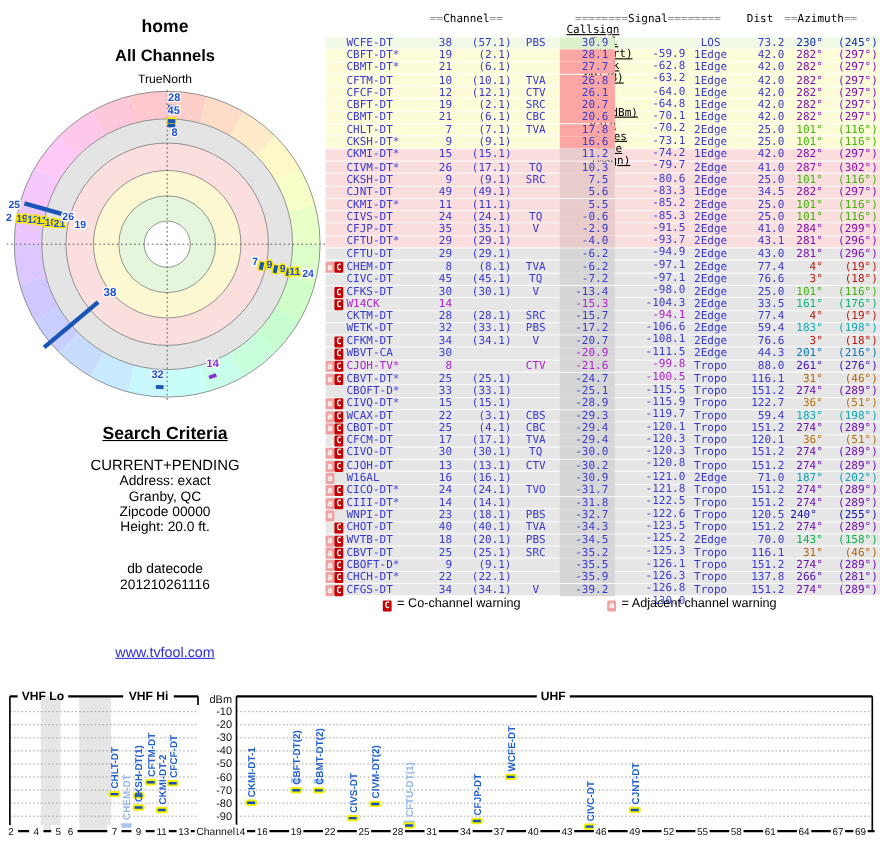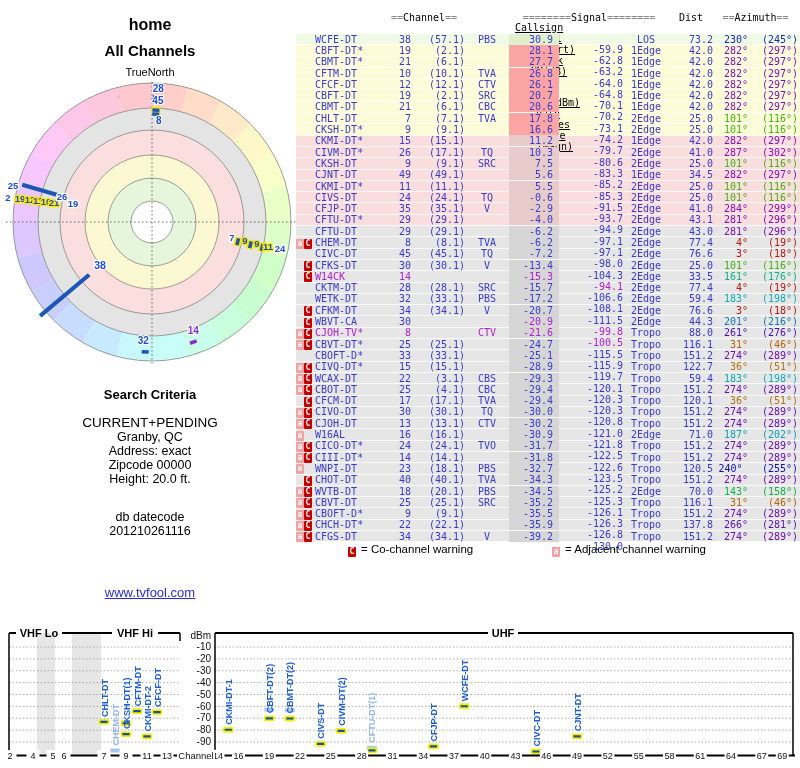--- a/index.html
+++ b/index.html
@@ -6,21 +6,21 @@
   #stage{position:relative;width:800px;height:768px;background:#fff;overflow:hidden;
          font-family:"Liberation Sans",sans-serif;color:#000;}
   
   .ctitle{position:absolute;left:0;width:300px;text-align:center;font-weight:bold;}
   #t-home{top:16px;font-size:16px;}
   #t-all{top:42px;font-size:15px;}
   #t-north{top:66px;font-size:11px;font-weight:normal;}
   #n-label{position:absolute;left:117px;top:91px;font-size:11px;color:#d40000;}
   #radar-svg{position:absolute;left:0;top:0;}
   #search{position:absolute;left:0;top:388px;width:300px;text-align:center;font-size:12.5px;line-height:14px;}
-  #search .hd{font-weight:bold;font-size:13px;margin-bottom:14px;}
+  #search .hd{font-weight:bold;font-size:16px;text-decoration:underline;margin-bottom:14px;}
   #search .mode{font-size:13.5px;}
   #search .gap{height:24px;}
   #link-wrap{position:absolute;left:0;top:585px;width:300px;text-align:center;font-size:13px;}
   #link-wrap a{color:#2d2dd8;}
   
   #tbl{position:absolute;left:296px;top:12px;width:504px;
        font-family:"DejaVu Sans Mono",monospace;font-size:10px;line-height:11px;color:#3a3ad0;}
   .ghrow,.hrow,.trow{display:flex;align-items:center;}
   .ghrow{height:10px;color:#000;}
   .hrow{height:11px;color:#000;flex-direction:column;}
@@ -32,21 +32,21 @@
   .c-vi{width:54px;flex:none;text-align:right;}
   .c-nw{width:44px;flex:none;text-align:center;}
   .c-nm{width:50px;flex:none;text-align:right;padding-right:6px;box-sizing:border-box;}
   .c-pw{width:64px;flex:none;text-align:right;margin-top:20px;}
   .c-pa{width:46px;flex:none;text-align:center;}
   .c-mi{width:44px;flex:none;text-align:right;}
   .c-tr{width:35px;flex:none;text-align:right;}
   .c-mg{width:50px;flex:none;text-align:right;}
   .g-sp1{width:87px;flex:none;} .g-ch{width:82px;flex:none;text-align:center;}
   .g-nw{width:44px;flex:none;} .g-sig{width:160px;flex:none;text-align:center;}
-  .g-mi{width:44px;flex:none;text-align:center;} .g-az{width:85px;flex:none;text-align:center;}
+  .g-mi{width:44px;flex:none;text-align:center;} .g-az{width:85px;flex:none;text-align:left;}
   .eq{color:#8a8a8a;}
   .t-g{background:#f1fae7;} .t-g .c-nm{background:#dff0cd;}
   .t-y{background:#fdfcd9;} .t-y .c-nm{background:#fca5a5;}
   .t-p{background:#fadddd;} .t-p .c-nm{background:#e8cbcb;}
   .t-e{background:#e6e6e6;} .t-e .c-nm{background:#d6d6d6;}
   .bdg{display:inline-block;width:8px;height:10px;font-size:8px;font-weight:bold;color:#fff;
        text-align:center;line-height:10px;border-radius:1px;font-family:"DejaVu Sans Mono",monospace;}
   .bdg-c{background:#c40000;} .bdg-a{background:#f0a2a2;}
   #legend{position:absolute;top:543px;left:296px;width:504px;font-size:11.5px;color:#000;}
   #legend .item{position:absolute;top:0;white-space:nowrap;}
@@ -134,22 +134,22 @@
       <text x="38" y="204" font-size="9.5" font-weight="bold" fill="#1d4fd0" stroke="#ffe800" stroke-width="2.5" paint-order="stroke" text-anchor="middle">11</text>
       <text x="46" y="205" font-size="9.5" font-weight="bold" fill="#1d4fd0" stroke="#ffe800" stroke-width="2.5" paint-order="stroke" text-anchor="middle">10</text>
       <text x="54" y="206" font-size="9.5" font-weight="bold" fill="#1d4fd0" stroke="#ffe800" stroke-width="2.5" paint-order="stroke" text-anchor="middle">21</text>
       <text x="62" y="200" font-size="9.5" font-weight="bold" fill="#1d4fd0" stroke="#fff" stroke-width="2.5" paint-order="stroke" text-anchor="middle">26</text>
       <text x="73" y="207" font-size="9.5" font-weight="bold" fill="#1d4fd0" stroke="#fff" stroke-width="2.5" paint-order="stroke" text-anchor="middle">19</text>
     </svg>
 
   <div id="search">
     <div class="hd">Search Criteria</div>
     <div class="mode">CURRENT+PENDING</div>
+    <div>Address: exact</div>
     <div>Granby, QC</div>
-    <div>Address: exact</div>
     <div>Zipcode 00000</div>
     <div>Height: 20.0 ft.</div>
     <div class="gap"></div>
     <div>db datecode</div>
     <div>201210261116</div>
   </div>
 
   <div id="link-wrap">
     <a href="#">www.tvfool.com</a>
   </div>

